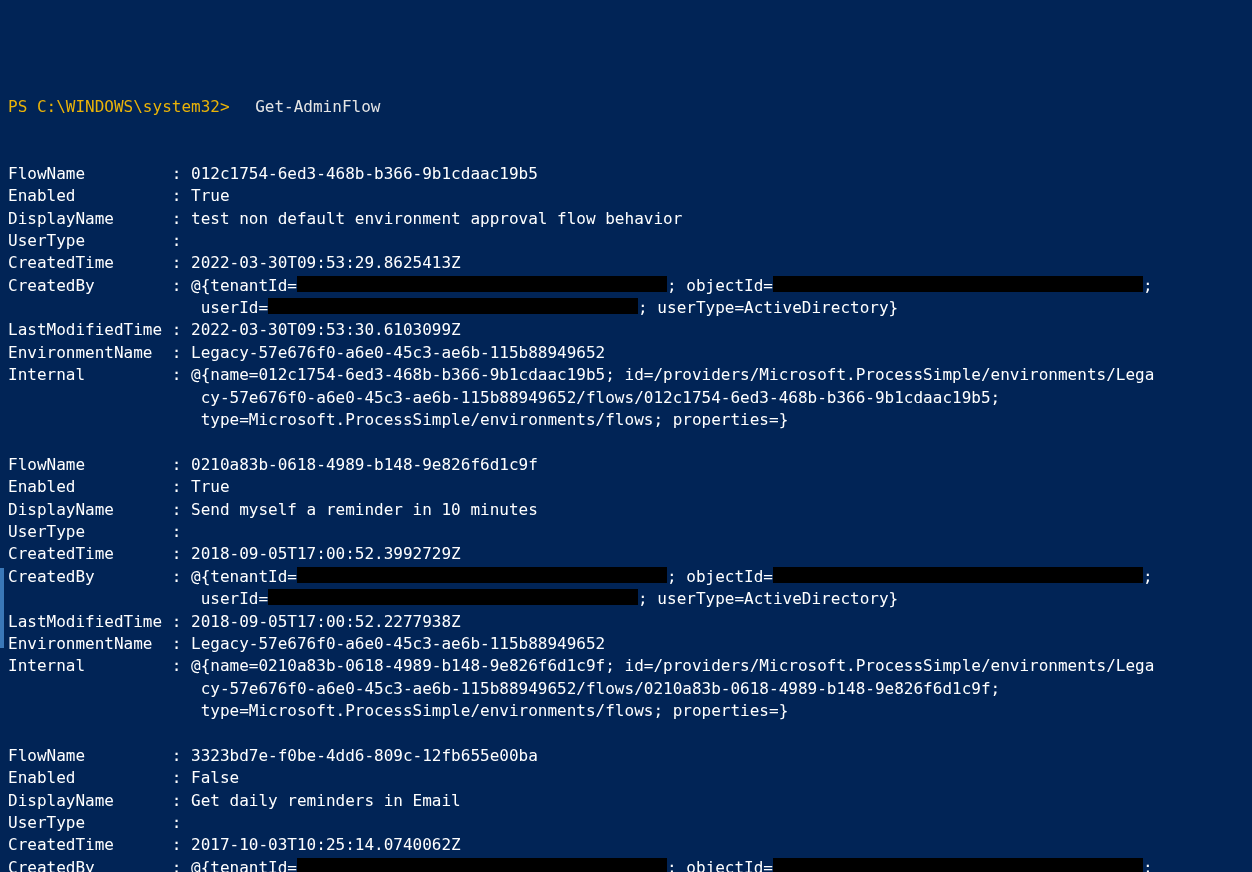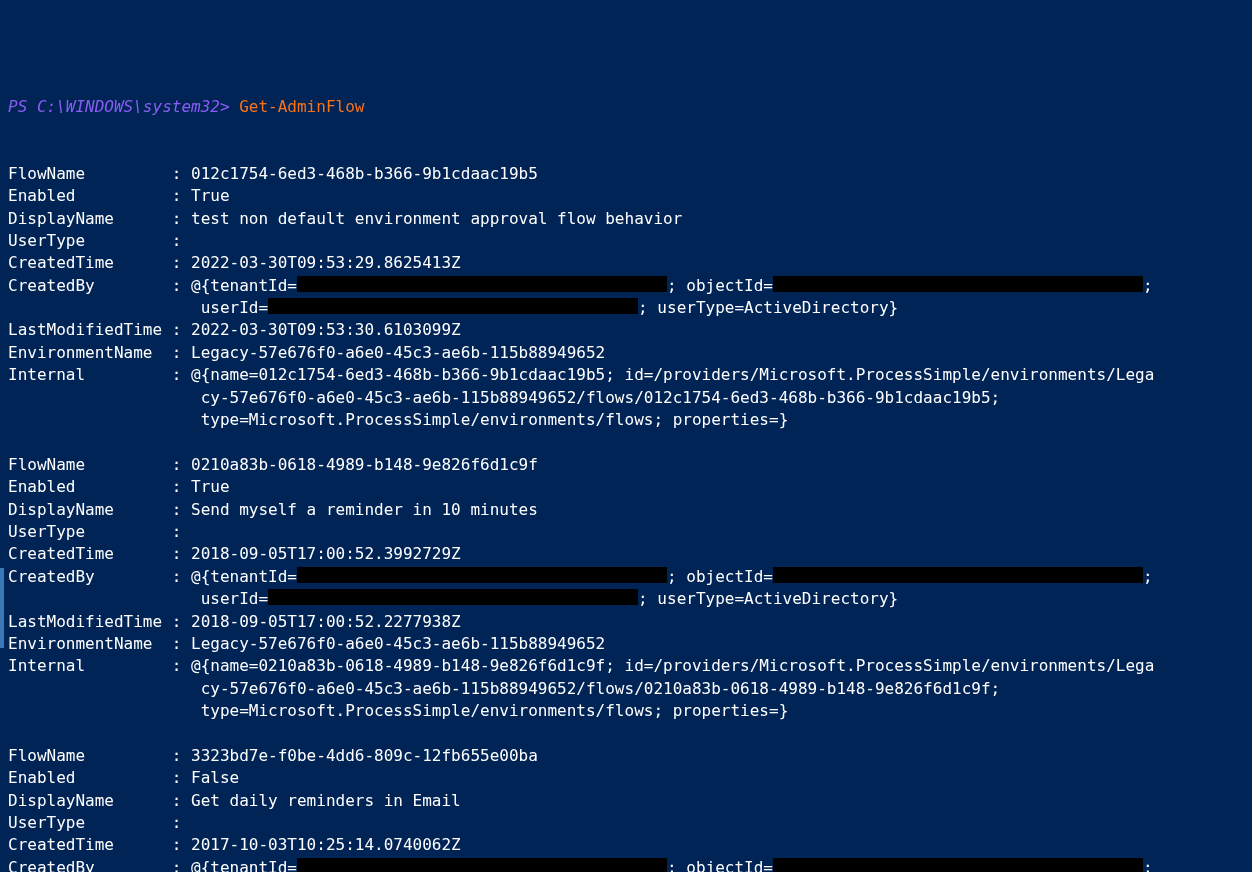--- a/index.html
+++ b/index.html
@@ -12,22 +12,22 @@
       color: #ffffff;
       font-family: Consolas, 'Lucida Console', monospace;
       font-size: 16px;
       line-height: 1.4;
       padding: 6px 8px;
       white-space: pre;
       overflow: hidden;
       height: 872px;
       width: 1252px;
     }
-    .prompt { color: #8b5cf6; font-style: italic; }
-    .cmd { color: #f97316; }
+    .prompt { color: #eab308; }
+    .cmd { color: #e5e5e5; margin-left: 16px; }
     .redact {
       display: inline-block;
       background: #000000;
       color: #000000;
       vertical-align: text-top;
       height: 1em;
       line-height: 1em;
     }
     .redact-a { width: 370px; }
     .redact-b { width: 370px; }

